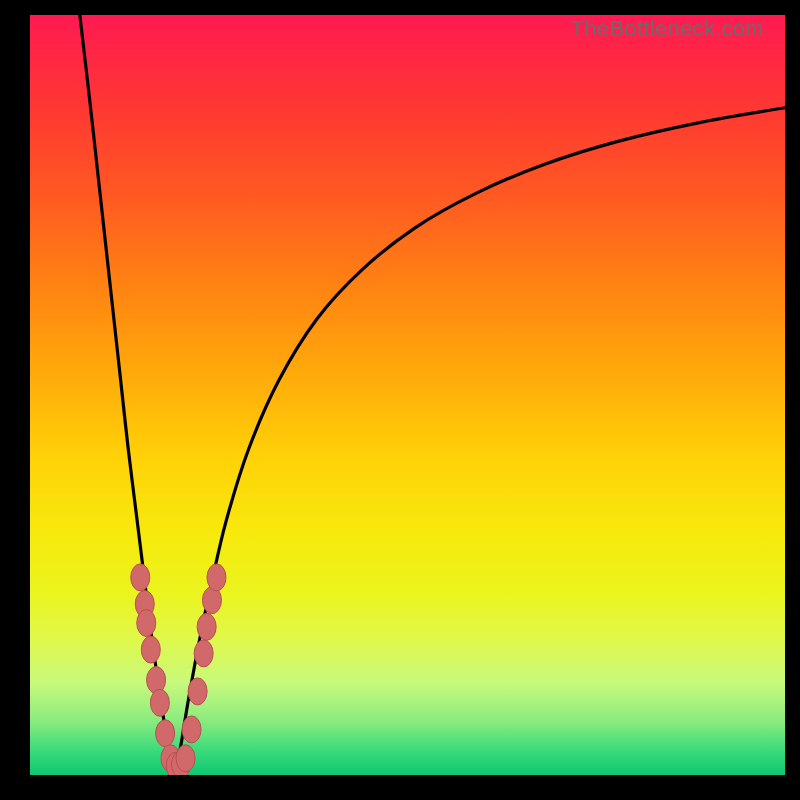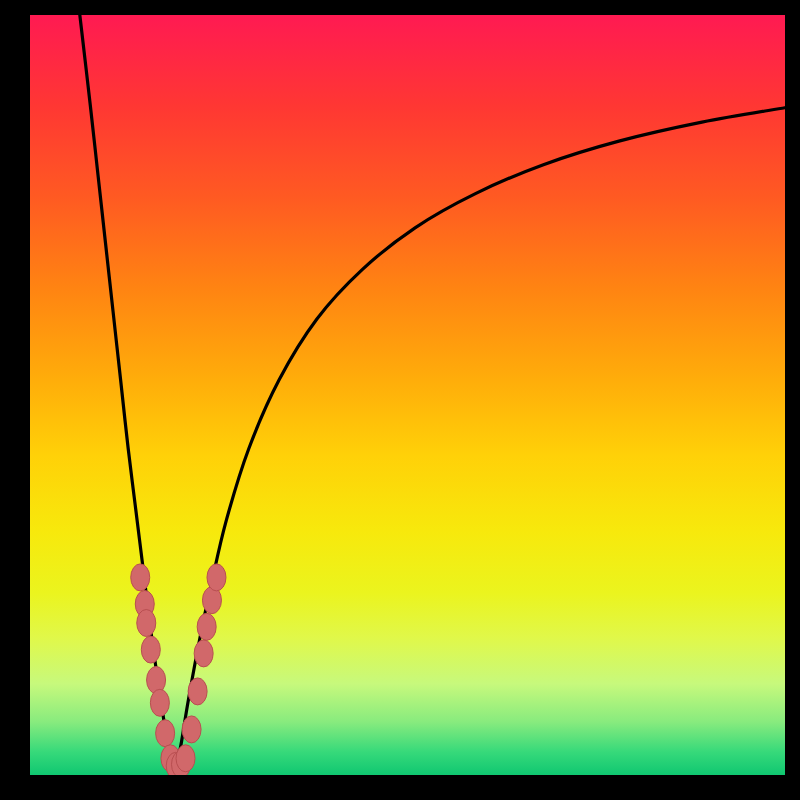--- a/index.html
+++ b/index.html
@@ -93,13 +93,14 @@
           <ellipse cx="161.57" cy="714.40" rx="9.5" ry="13.5" class="marker"></ellipse>
           <ellipse cx="167.61" cy="676.40" rx="9.5" ry="13.5" class="marker"></ellipse>
           <ellipse cx="173.65" cy="638.40" rx="9.5" ry="13.5" class="marker"></ellipse>
           <ellipse cx="176.67" cy="611.80" rx="9.5" ry="13.5" class="marker"></ellipse>
           <ellipse cx="181.96" cy="585.20" rx="9.5" ry="13.5" class="marker"></ellipse>
           <ellipse cx="186.48" cy="562.40" rx="9.5" ry="13.5" class="marker"></ellipse>
         </g>
     </svg>
   </div>
 
+  <div class="watermark">TheBottleneck.com</div>
 </div>
 
 </body></html>

